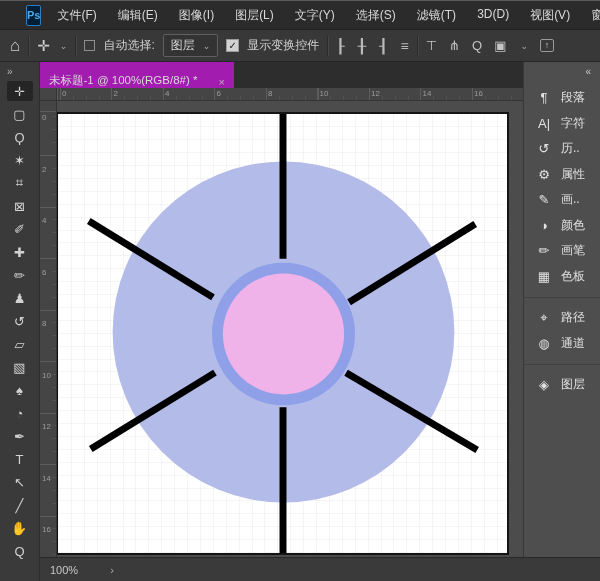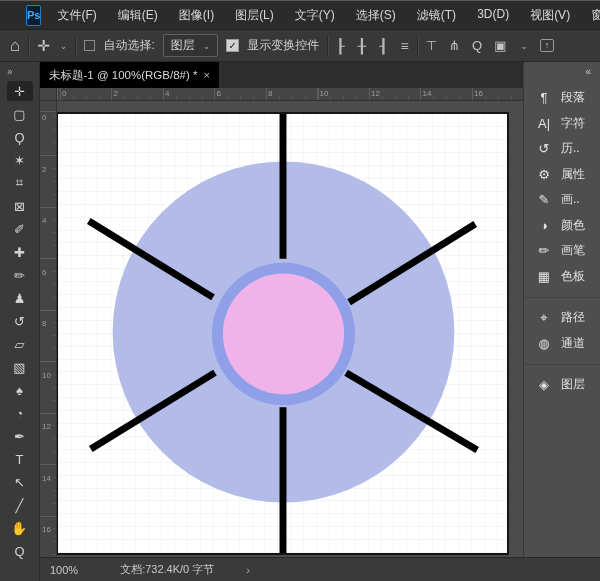--- a/index.html
+++ b/index.html
@@ -64,22 +64,22 @@
     color:#d2d2d2; font-size:13px; border-radius:2px; cursor:pointer; flex:none;
   }
   .tool.selected{ background:#252525; }
 
   
   .tabstrip{
     position:absolute; left:40px; top:62px; width:483px; height:26px;
     background:#2d2d2d; display:flex; align-items:stretch;
   }
   .doc-tab{
-    background:#000000; color:#d8d8d8; font-size:11.5px;
-    display:flex; align-items:center; padding:0 9px; gap:6px; cursor:default;
+    background:#a21caf; color:#d8d8d8; font-size:11.5px;
+    display:flex; align-items:flex-end; padding:0 9px; gap:21px; cursor:default;
   }
   .tab-close{ color:#b5b5b5; font-size:11px; cursor:pointer; }
 
   
   .ruler-corner{
     position:absolute; left:40px; top:88px; width:17px; height:13px;
     background:#454545; border-right:1px solid #333; border-bottom:1px solid #333;
   }
   .h-ruler{
     position:absolute; left:57px; top:88px; width:466px; height:13px;
@@ -322,15 +322,14 @@
         <div class="panel-item">
           <span class="panel-icon">◈</span>
           <span class="panel-label">图层</span>
         </div>
       </div>
     </div>
 </div>
 
 <div class="statusbar">
   <span class="status-zoom">100%</span>
-  <span class="status-doc">文档:732.4K/0 字节</span>
   <span class="status-chev">›</span>
 </div>
 
 </body></html>

